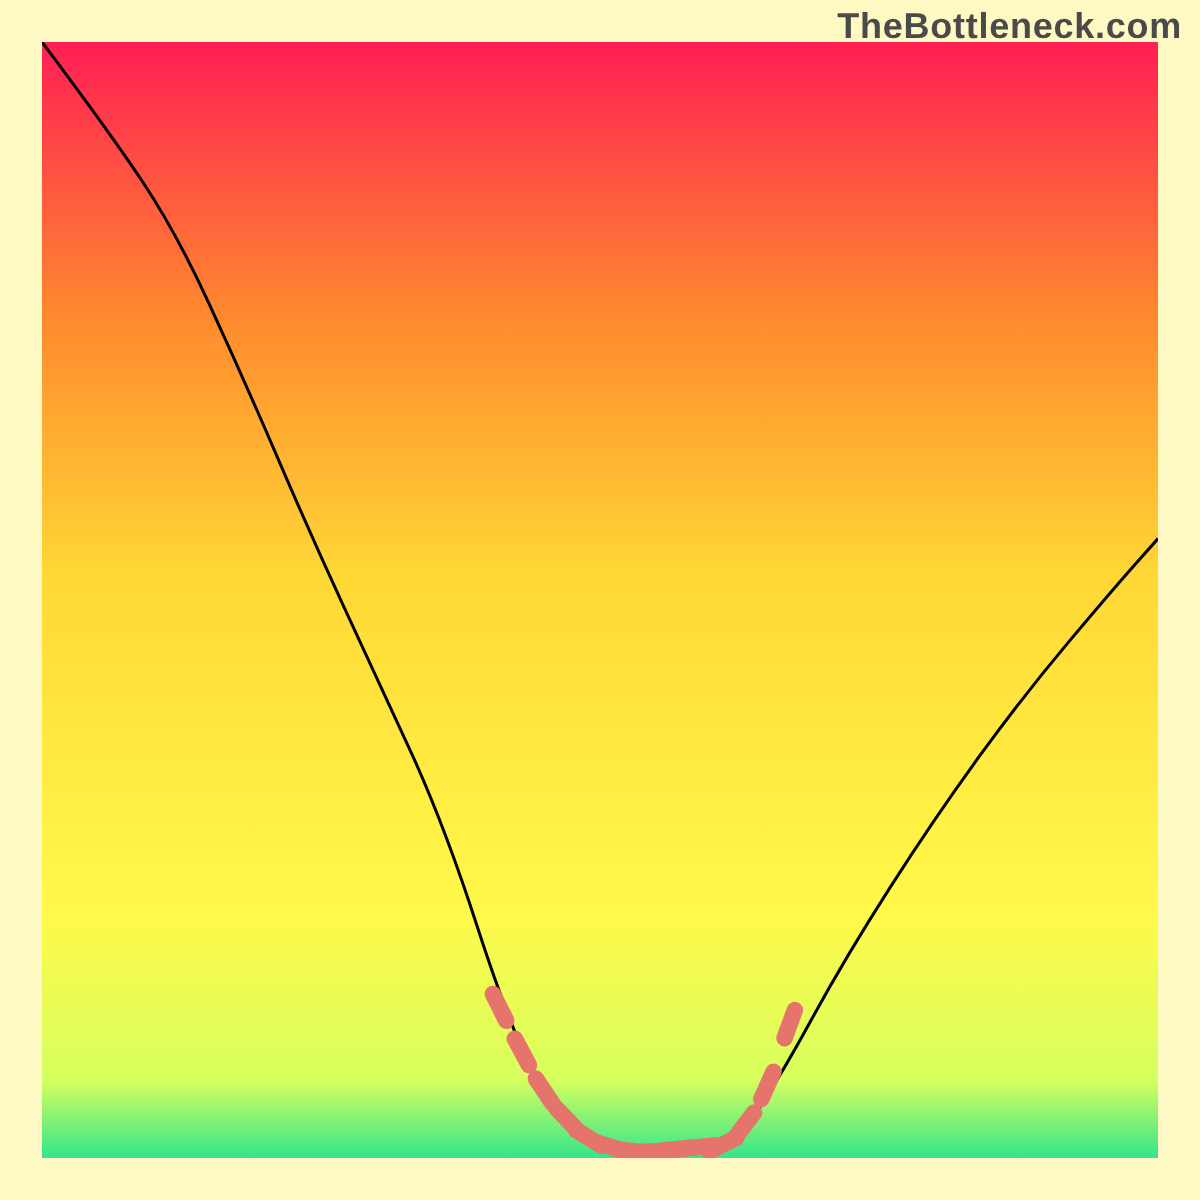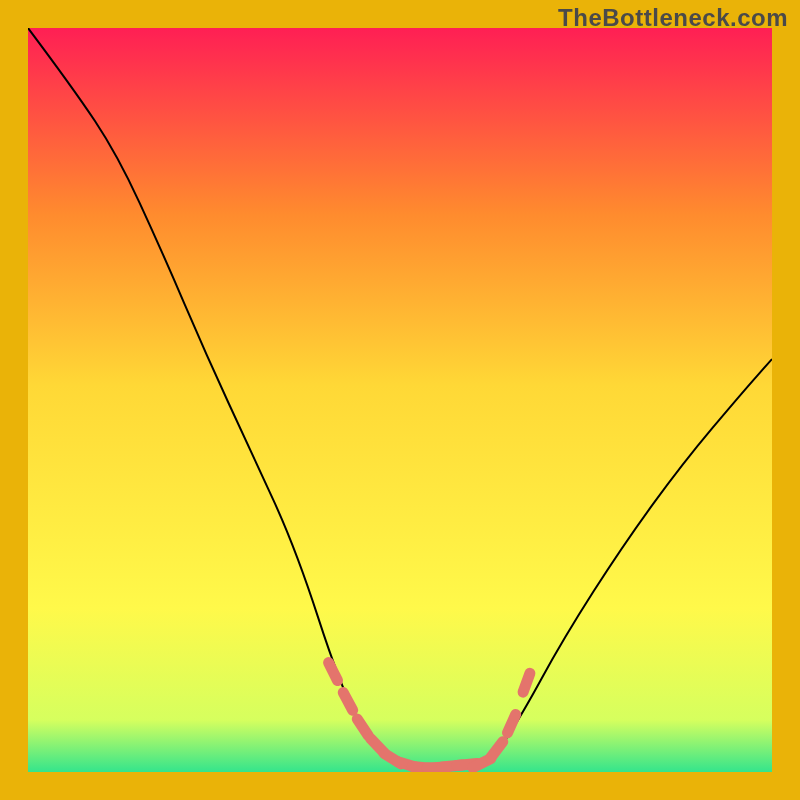--- a/index.html
+++ b/index.html
@@ -8,21 +8,21 @@
     width: 800px;
     height: 800px;
     background: #000;
     font-family: Arial, Helvetica, sans-serif;
     overflow: hidden;
   }
   .frame {
     position: relative;
     width: 800px;
     height: 800px;
-    background: #eab308;
+    background: #fef9c3;
   }
   .watermark {
     position: absolute;
     top: 4px;
     right: 12px;
     font-size: 24px;
     font-weight: 600;
     color: #4a4a4a;
     letter-spacing: 0.5px;
     z-index: 5;

